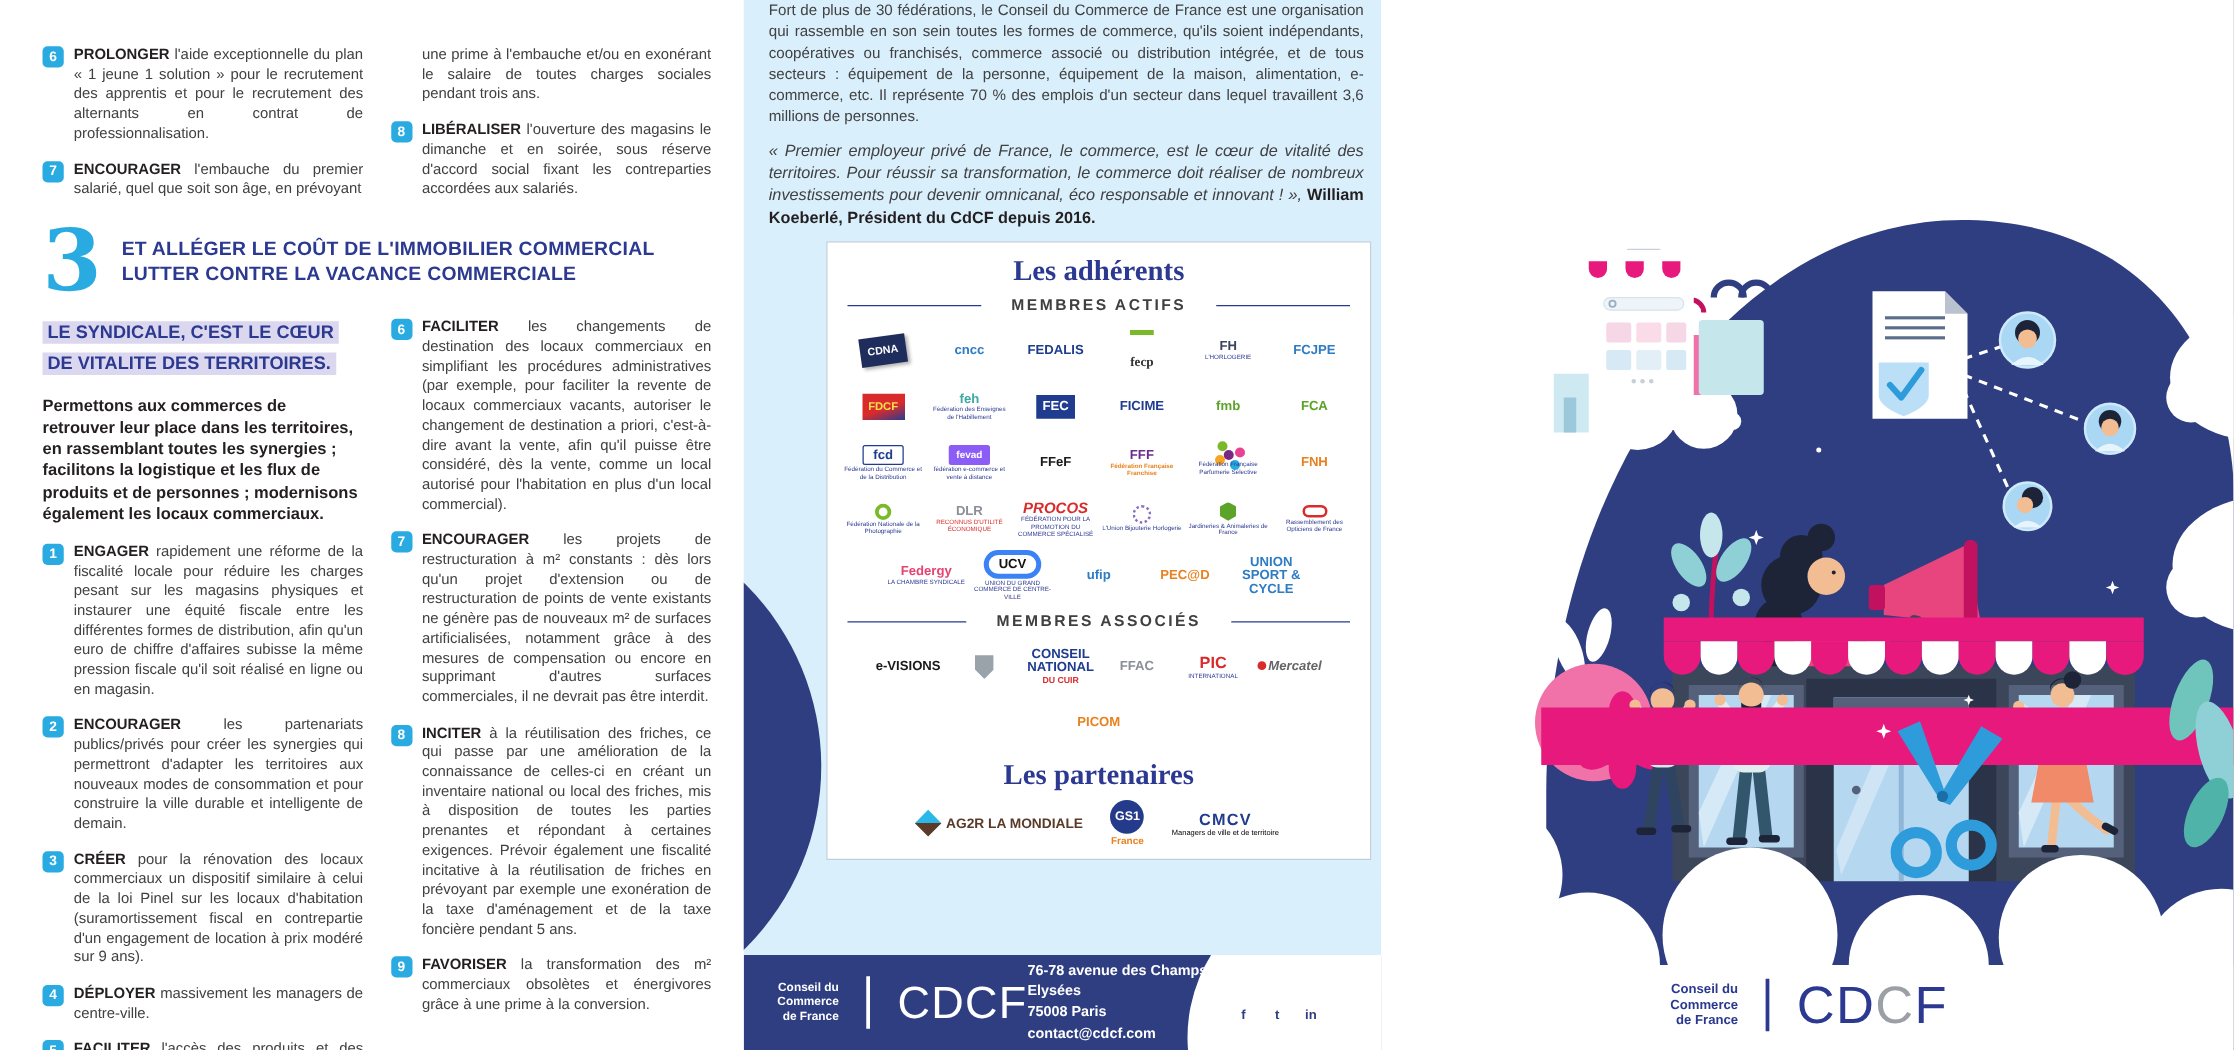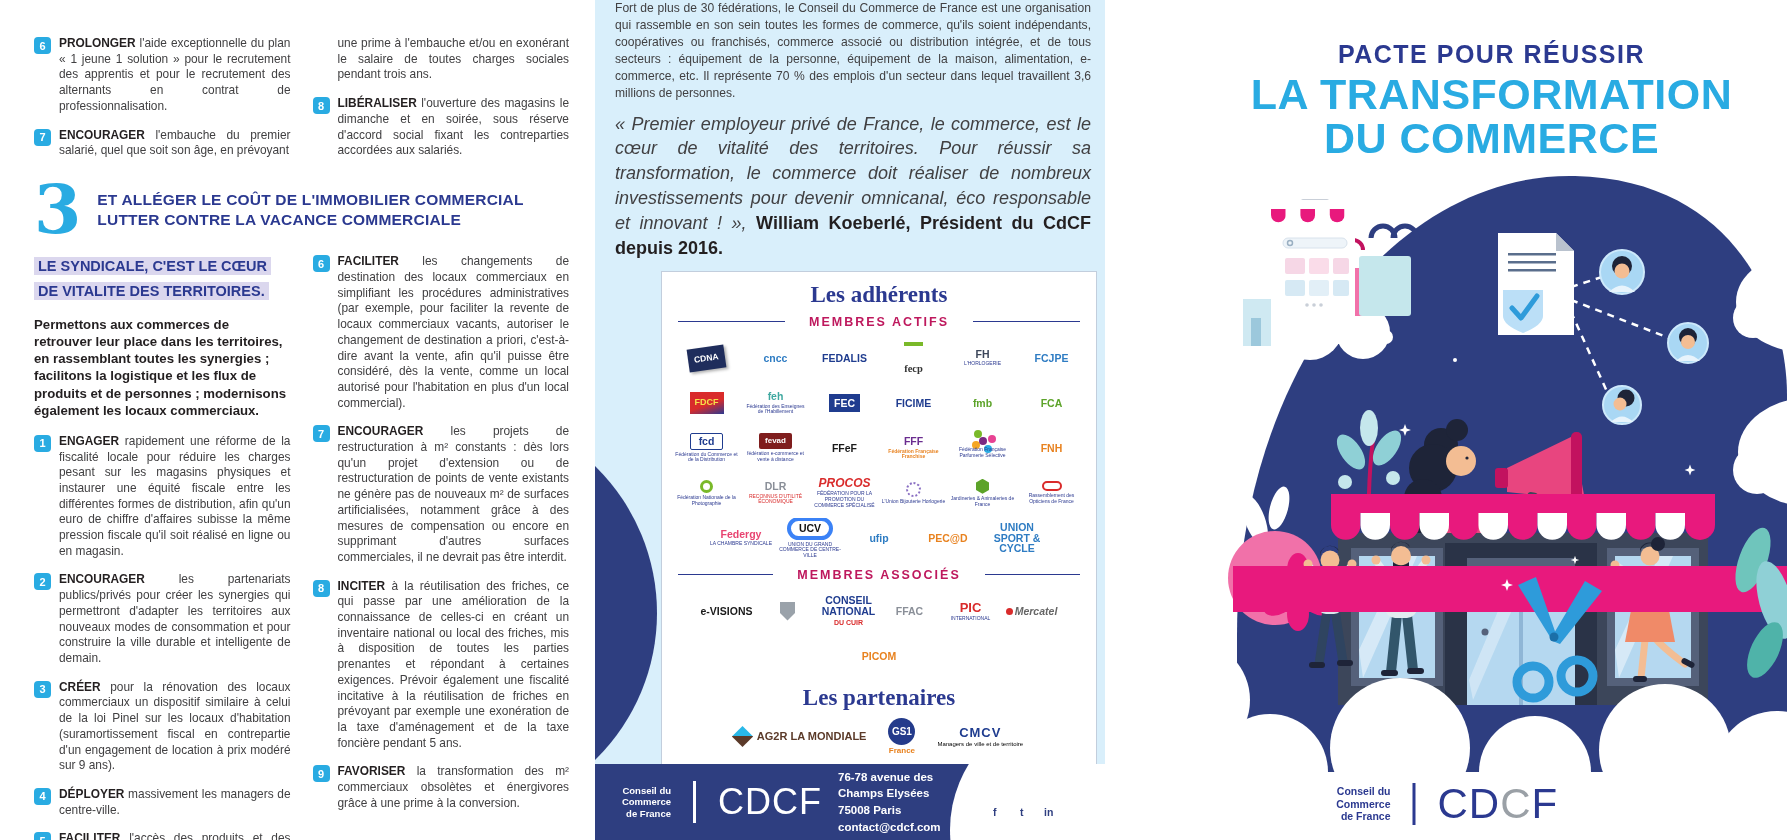--- a/index.html
+++ b/index.html
@@ -21,45 +21,45 @@
   .sec3-title{margin-top:8px;font-size:15.5px;font-weight:800;color:#2B3990;line-height:1.3;letter-spacing:.2px;}
   .hl-wrap{margin:0 0 12px 0;line-height:1.55;}
   .hl{display:inline;background:#DBD7EE;color:#2B3990;font-weight:800;font-size:14.5px;padding:1px 4px;
       -webkit-box-decoration-break:clone;box-decoration-break:clone;}
   .intro{font-size:13.2px;font-weight:800;color:#231F20;line-height:1.3;margin:0 0 15px 0;}
   
   .panel-mid{position:absolute;left:595px;top:0;width:510px;height:840px;background:#D9EFFB;overflow:hidden;}
   .mid-wedge{position:absolute;left:-348px;top:408px;width:410px;height:410px;border-radius:50%;background:#2E3E80;}
   .mid-title{margin:30px 10px 12px;text-align:center;font-size:33px;font-weight:800;color:#29ABE2;letter-spacing:1px;}
   .mid-para{margin:0 14px 10px 20px;font-size:12.1px;line-height:1.4;color:#414042;text-align:justify;}
-  .mid-quote{margin:0 14px 0 20px;font-size:18px;line-height:1.38;color:#414042;text-align:justify;}
+  .mid-quote{margin:0 14px 0 20px;font-size:13px;line-height:1.38;color:#414042;text-align:justify;}
   .mid-quote b{color:#231F20;}
   .adh-box{position:relative;z-index:1;margin:10px 8px 0 66px;background:#fff;border:1px solid #C2CEDD;
            padding:8px 8px 10px;box-sizing:border-box;}
   .serif-title{text-align:center;font-family:"Liberation Serif",serif;font-weight:bold;color:#2B3990;
                font-size:23px;margin:2px 0 7px;}
-  .divider{display:flex;align-items:center;gap:24px;margin:2px 8px 9px;color:#be185d;font-weight:bold;
+  .divider{display:flex;align-items:center;gap:24px;margin:2px 8px 9px;color:#404040;font-weight:bold;
            font-size:12.5px;letter-spacing:2px;}
   .divider .line{flex:1;height:1px;background:#2B3990;}
   .logo-grid{display:flex;flex-wrap:wrap;justify-content:center;gap:4px 5px;}
   .logo-chip{width:64px;height:41px;display:flex;flex-direction:column;align-items:center;justify-content:center;
              text-align:center;gap:2px;overflow:hidden;}
   .logo-chip .short{font-weight:bold;font-size:10.5px;line-height:1.02;}
   .logo-chip .sub{font-size:5px;color:#2B3990;line-height:1.15;}
   .assoc .logo-chip{width:56px;}
   .c-navy{color:#1F3C8F}.c-blue{color:#2E7CC3}.c-red{color:#D92B2B}.c-green{color:#5CA329}
   .c-orange{color:#E8821F}.c-purple{color:#6A2C8F}.c-black{color:#1A1A1A}.c-gray{color:#8A8F98}
   .c-pink{color:#E84370}.c-teal{color:#3FA8A0}.c-slate{color:#3C465A}
   .lg-cdna .short{background:#1F2D5C;color:#fff;padding:7px 6px;transform:rotate(-8deg);font-size:8.5px;
                   box-shadow:2px 2px 3px rgba(0,0,0,.3);}
   .lg-fecp .short{border-top:4px solid #7AB929;font-family:Liberation Serif, serif;padding-top:18px;color:#333;}
   .lg-fdcf .short{background:linear-gradient(160deg,#D92B2B 55%,#2B3990);color:#F5E04A;padding:6px 5px;font-size:9px;}
   .lg-fec .short{background:#1F3C8F;color:#fff;padding:4px 5px;}
   .lg-fcd .short{border:1.5px solid #1F3C8F;color:#1F3C8F;padding:2px 8px;border-radius:2px;}
-  .lg-fevad .short{background:#7f1d1d;color:#fff;padding:4px 6px;font-size:8px;border-radius:2px;}
+  .lg-fevad .short{background:#8b5cf6;color:#fff;padding:4px 6px;font-size:8px;border-radius:2px;}
   .lg-fff .sub{color:#E8821F;font-weight:bold;}
   .lg-dots .short{display:block;width:8px;height:8px;border-radius:50%;background:#7A2982;
         box-shadow:9px -2px 0 #E84393,-7px 4px 0 #F5A623,5px 8px 0 #29ABE2,-5px -7px 0 #7AB929;}
   .lg-photo .short{display:block;width:13px;height:13px;border-radius:50%;border:3px solid #7AB929;box-sizing:border-box;}
   .lg-dlr .sub{color:#D92B2B;}
   .lg-procos .short{font-style:italic;font-size:12px;}
   .lg-ubh .short{display:block;width:15px;height:15px;border-radius:50%;border:2px dotted #8A6FC3;box-sizing:border-box;}
   .lg-jard .short{display:block;width:13px;height:15px;background:#5CA329;
         clip-path:polygon(50% 0,100% 25%,100% 75%,50% 100%,0 75%,0 25%);}
   .lg-rof .short{display:block;width:20px;height:10px;border:2px solid #D92B2B;border-radius:5px;box-sizing:border-box;}
@@ -83,21 +83,21 @@
   .lg-cmcv .short{color:#1F3C8F;font-weight:800;font-size:13px;letter-spacing:1px;}
   .lg-cmcv .sub{font-size:6px;}
   .partner-chip .short{font-weight:bold;}
   .mid-footer{position:absolute;z-index:2;left:0;bottom:0;width:100%;height:76px;background:#2E3E80;
         display:flex;align-items:center;padding:0 12px 0 16px;box-sizing:border-box;color:#fff;overflow:hidden;}
   .mid-curve{position:absolute;right:-95px;bottom:-115px;width:250px;height:250px;border-radius:50%;background:#fff;}
   .cdcf{display:flex;align-items:center;gap:22px;}
   .cdcf-org{width:60px;text-align:right;font-size:9.5px;font-weight:bold;line-height:1.2;}
   .cdcf-bar{width:3px;height:42px;background:currentColor;}
   .cdcf-main{font-size:36px;letter-spacing:1px;font-weight:400;}
-  .addr{margin-left:16px;font-size:11.5px;font-weight:bold;line-height:1.45;position:relative;z-index:1;}
+  .addr{margin-left:0;font-size:11.5px;font-weight:bold;line-height:1.45;position:relative;z-index:1;}
   .fright{margin-left:auto;margin-right:26px;text-align:center;position:relative;z-index:1;}
   .site{font-size:13px;font-weight:800;margin-bottom:5px;}
   .socials{display:flex;gap:6px;justify-content:center;}
   .soc{width:21px;height:21px;border-radius:50%;background:#fff;color:#2E3E80;font-weight:800;font-size:10.5px;
        display:flex;align-items:center;justify-content:center;}
   
   .panel-right{position:absolute;left:1105px;top:0;width:682px;height:840px;background:#fff;overflow:hidden;}
   .rp-head{position:absolute;top:40px;left:105px;right:14px;text-align:center;z-index:2;}
   .rp-kicker{font-size:25px;font-weight:800;color:#2B3990;letter-spacing:1.5px;margin-bottom:4px;}
   .rp-title{font-size:43px;font-weight:800;color:#29ABE2;line-height:1.02;letter-spacing:.5px;}
@@ -366,27 +366,20 @@
           <span class="soc">f</span>
           <span class="soc">t</span>
           <span class="soc">in</span>
         </div>
       </div>
       <div class="mid-curve"></div>
     </div>
   </div>
 
   <div class="panel-right">
-    <div class="rp-head">
-      <div class="rp-kicker">PACTE POUR RÉUSSIR</div>
-      <div class="rp-title">
-        <div>LA TRANSFORMATION</div>
-        <div>DU COMMERCE</div>
-      </div>
-    </div>
 
     <svg class="rp-svg" width="682" height="840" viewBox="0 0 682 840">
 
       <path fill="#2E3E80" d="M132,840 L132,635 C132,380 285,172 470,176 C635,180 682,315 682,395 L682,840 Z"></path>
 
       <g fill="#FFFFFF">
         <ellipse cx="699" cy="302" rx="68" ry="50"></ellipse>
           <circle cx="648" cy="318" r="20"></circle>
         <ellipse cx="708" cy="452" rx="75" ry="55"></ellipse>
           <circle cx="652" cy="470" r="24"></circle>

